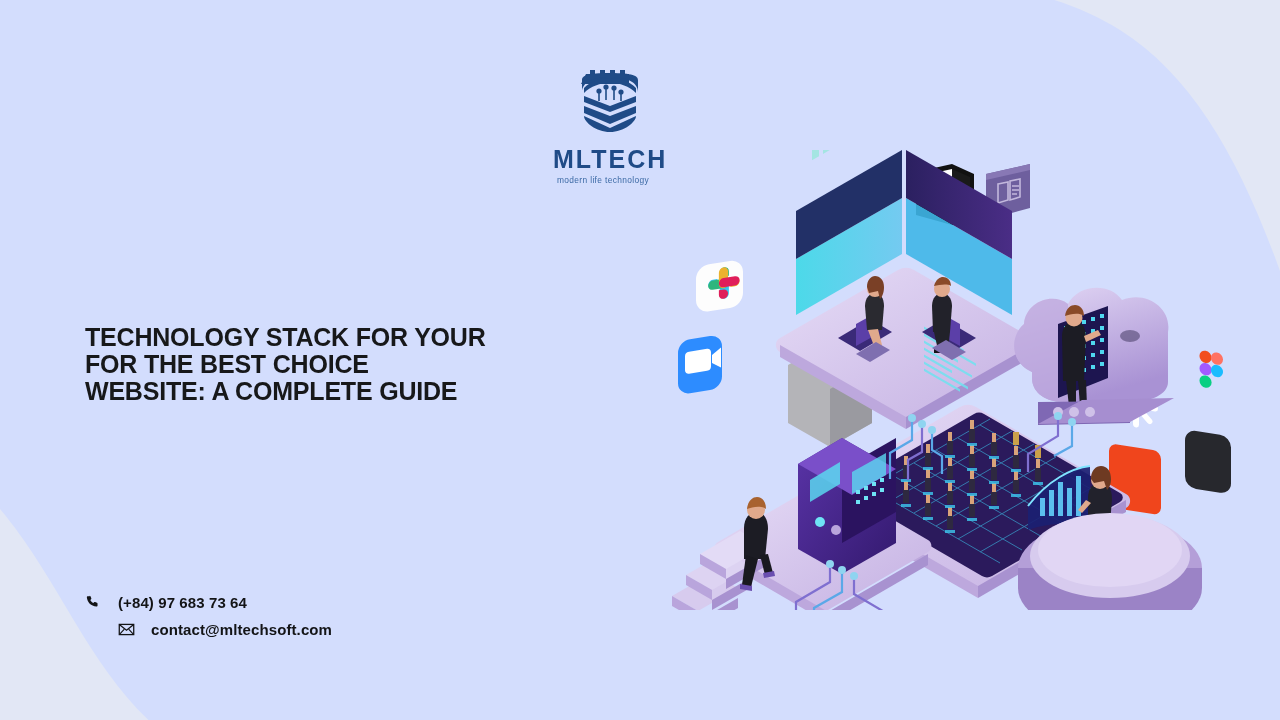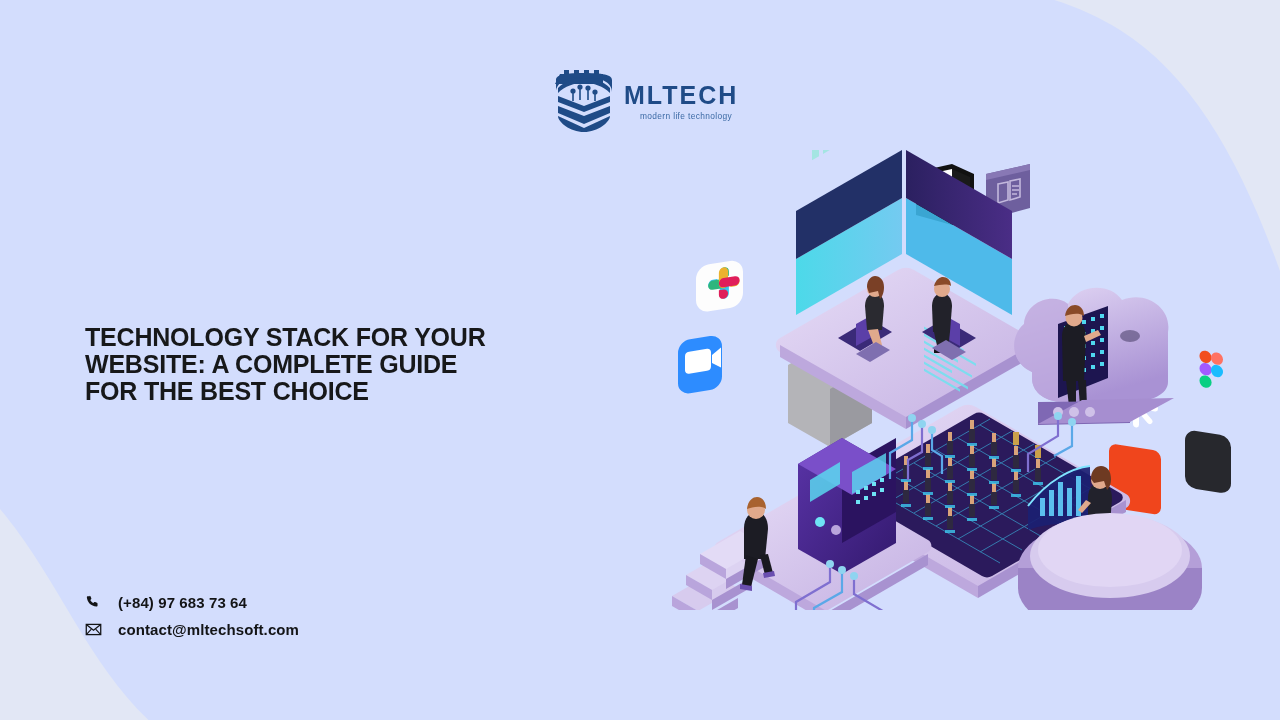--- a/index.html
+++ b/index.html
@@ -13,49 +13,49 @@
   }
 
   
   .blob { position:absolute; pointer-events:none; }
   #blob-tr { top:-220px; right:-180px; width:640px; height:520px; }
   #blob-bl { bottom:-140px; left:-260px; width:700px; height:560px; }
 
   
   #logo-block {
     position:absolute; left:553px; top:66px;
-    display:flex; align-items:center; gap:9px;
+    display:flex; align-items:center; gap:9px;flex-direction:column;
   }
   #logo-mark { width:62px; height:66px; flex:none; }
   #logo-words { display:flex; flex-direction:column; line-height:1; padding-top:6px; }
   #logo-name {
     font-size:25px; font-weight:bold; letter-spacing:2.0px;
     color:#1f4b87;
   }
   #logo-tagline {
     font-size:8.4px; letter-spacing:.35px; color:#3c6aa5;
-    margin-top:4px; margin-left:16px;
+    margin-top:4px; margin-left:4px;
   }
 
   
   #headline {
     position:absolute; left:85px; top:324px; width:600px;
     font-size:25px; font-weight:bold; line-height:1.08;
     letter-spacing:-0.2px; color:#17181a; text-transform:uppercase;
   }
   #headline .ln { display:block; }
 
   
   #contact { position:absolute; left:85px; top:594px; }
   .contact-row {
     display:flex; align-items:center; gap:16px;
     font-size:15px; font-weight:bold; color:#131416;
     margin-bottom:10px; letter-spacing:.1px;
   }
-  .contact-row:last-child { margin-bottom:0; }
+  .contact-row:last-child { margin-bottom:0;margin-left:33px; }
   .c-ico { width:17px; height:17px; flex:none; display:block; }
 
   
   #illustration { position:absolute; left:660px; top:150px; width:620px; height:460px; }
   #illustration svg { display:block; }
 </style>
 </head>
 <body>
 
 <div id="stage">
@@ -89,22 +89,22 @@
       </g>
     </svg>
     <div id="logo-words">
       <div id="logo-name">MLTECH</div>
       <div id="logo-tagline">modern life technology</div>
     </div>
   </div>
 
   <h1 id="headline">
     <span class="ln">TECHNOLOGY STACK FOR YOUR</span>
+    <span class="ln">FOR THE BEST CHOICE</span>
     <span class="ln">WEBSITE: A COMPLETE GUIDE</span>
-    <span class="ln">FOR THE BEST CHOICE</span>
   </h1>
 
   <div id="contact">
     <div class="contact-row">
       <svg class="c-ico" viewBox="0 0 24 24">
         <path fill="#131416" d="M6.6 2.5c.6 0 1.1.4 1.3.9l1 2.5c.2.5.1 1.1-.3 1.5l-1.1 1c.9 1.9 2.4 3.4 4.3 4.3l1-1.1c.4-.4 1-.5 1.5-.3l2.5 1c.5.2.9.7.9 1.3v2.6c0 .8-.7 1.5-1.5 1.4C8.4 17 3.2 11.8 2.6 4.5 2.5 3.7 3.2 3 4 3h2.6z"></path>
       </svg>
       <span>(+84) 97 683 73 64</span>
     </div>
     <div class="contact-row">

